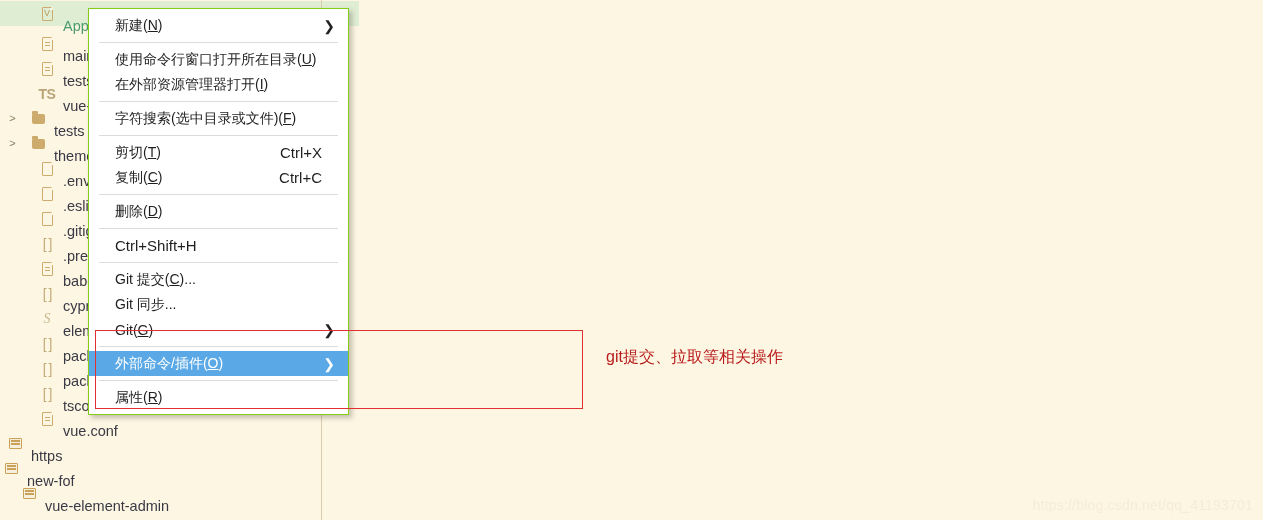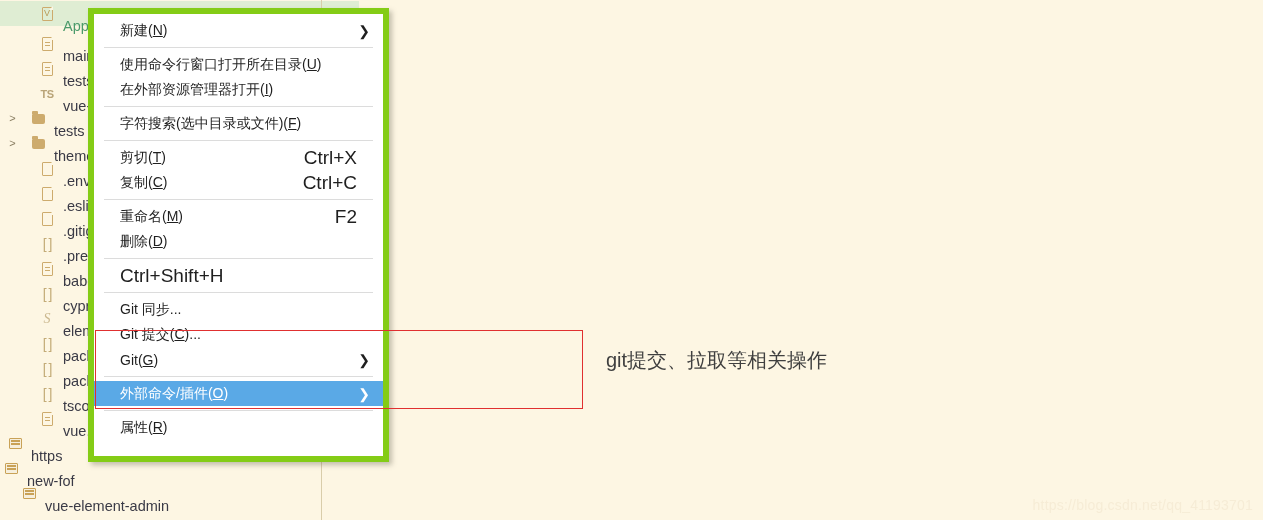--- a/index.html
+++ b/index.html
@@ -71,21 +71,21 @@
     display: flex;
     align-items: center;
     justify-content: center;
     color: #c9a96a;
   }
   .tree-label {
     margin-left: 7px;
     margin-top: 24px;
   }
   .ico-ts {
-    font-size: 11px;
+    font-size: 14px;
     font-weight: bold;
     letter-spacing: -0.5px;
     color: #b9a478;
   }
   .ico-brackets {
     font-size: 14px;
     color: #c3ab77;
     letter-spacing: -1px;
   }
   .ico-elem {
@@ -168,46 +168,46 @@
     height: 1.5px;
     background: #c9a257;
     box-shadow: 0 3px 0 #c9a257;
   }
 
   
   #context-menu {
     position: absolute;
     left: 88px;
     top: 8px;
-    width: 301px;
+    width: 261px;
     background: #ffffff;
-    border: 6px solid #84cc16;
+    border: 1px solid #84cc16;
     box-shadow: 3px 3px 5px rgba(90, 85, 70, 0.35);
-    padding: 4px 0 16px 0;
+    padding: 4px 0 4px 0;
     box-sizing: border-box;
     z-index: 30;
   }
   .menu-item {
     height: 25px;
     display: flex;
     align-items: center;
     padding: 0 12px 0 26px;
     font-size: 14px;
     color: #1f1f1f;
     white-space: nowrap;
     position: relative;
     box-sizing: border-box;
   }
   .menu-item .mi-label {
     flex: 1 1 auto;
   }
   .menu-item .mi-shortcut {
     flex: 0 0 auto;
     color: #1f1f1f;
-    font-size: 19px;
+    font-size: 15px;
     padding-right: 14px;
   }
   .menu-item .mi-chevron {
     position: absolute;
     right: 13px;
     top: 50%;
     transform: translateY(-50%);
     font-size: 14px;
     font-weight: bold;
     line-height: 1;
@@ -242,22 +242,22 @@
     height: 79px;
     border: 1.6px solid #e03030;
     box-sizing: border-box;
     z-index: 40;
     pointer-events: none;
   }
   #annotation-text {
     position: absolute;
     left: 606px;
     top: 347px;
-    font-size: 20px;
-    color: #404040;
+    font-size: 16px;
+    color: #b91c1c;
     white-space: nowrap;
     z-index: 40;
   }
 
   
   #watermark {
     position: absolute;
     right: 10px;
     bottom: 7px;
     font-size: 14px;
@@ -407,36 +407,32 @@
       <div class="menu-item">
         <span class="mi-label">剪切(<u class="acc">T</u>)</span>
         <span class="mi-shortcut">Ctrl+X</span>
       </div>
       <div class="menu-item">
         <span class="mi-label">复制(<u class="acc">C</u>)</span>
         <span class="mi-shortcut">Ctrl+C</span>
       </div>
       <div class="menu-sep"></div>
       <div class="menu-item">
-        <span class="mi-label">重命名(<u class="acc">M</u>)</span>
-        <span class="mi-shortcut">F2</span>
-      </div>
-      <div class="menu-item">
         <span class="mi-label">删除(<u class="acc">D</u>)</span>
       </div>
       <div class="menu-sep"></div>
       <div class="menu-item">
         <span class="mi-shortcut">Ctrl+Shift+H</span>
       </div>
       <div class="menu-sep"></div>
       <div class="menu-item">
+        <span class="mi-label">Git 提交(<u class="acc">C</u>)...</span>
+      </div>
+      <div class="menu-item">
         <span class="mi-label">Git 同步...</span>
-      </div>
-      <div class="menu-item">
-        <span class="mi-label">Git 提交(<u class="acc">C</u>)...</span>
       </div>
       <div class="menu-item">
         <span class="mi-label">Git(<u class="acc">G</u>)</span>
         <span class="mi-chevron">❯</span>
       </div>
       <div class="menu-sep"></div>
       <div class="menu-item highlighted">
         <span class="mi-label">外部命令/插件(<u class="acc">O</u>)</span>
         <span class="mi-chevron">❯</span>
       </div>

